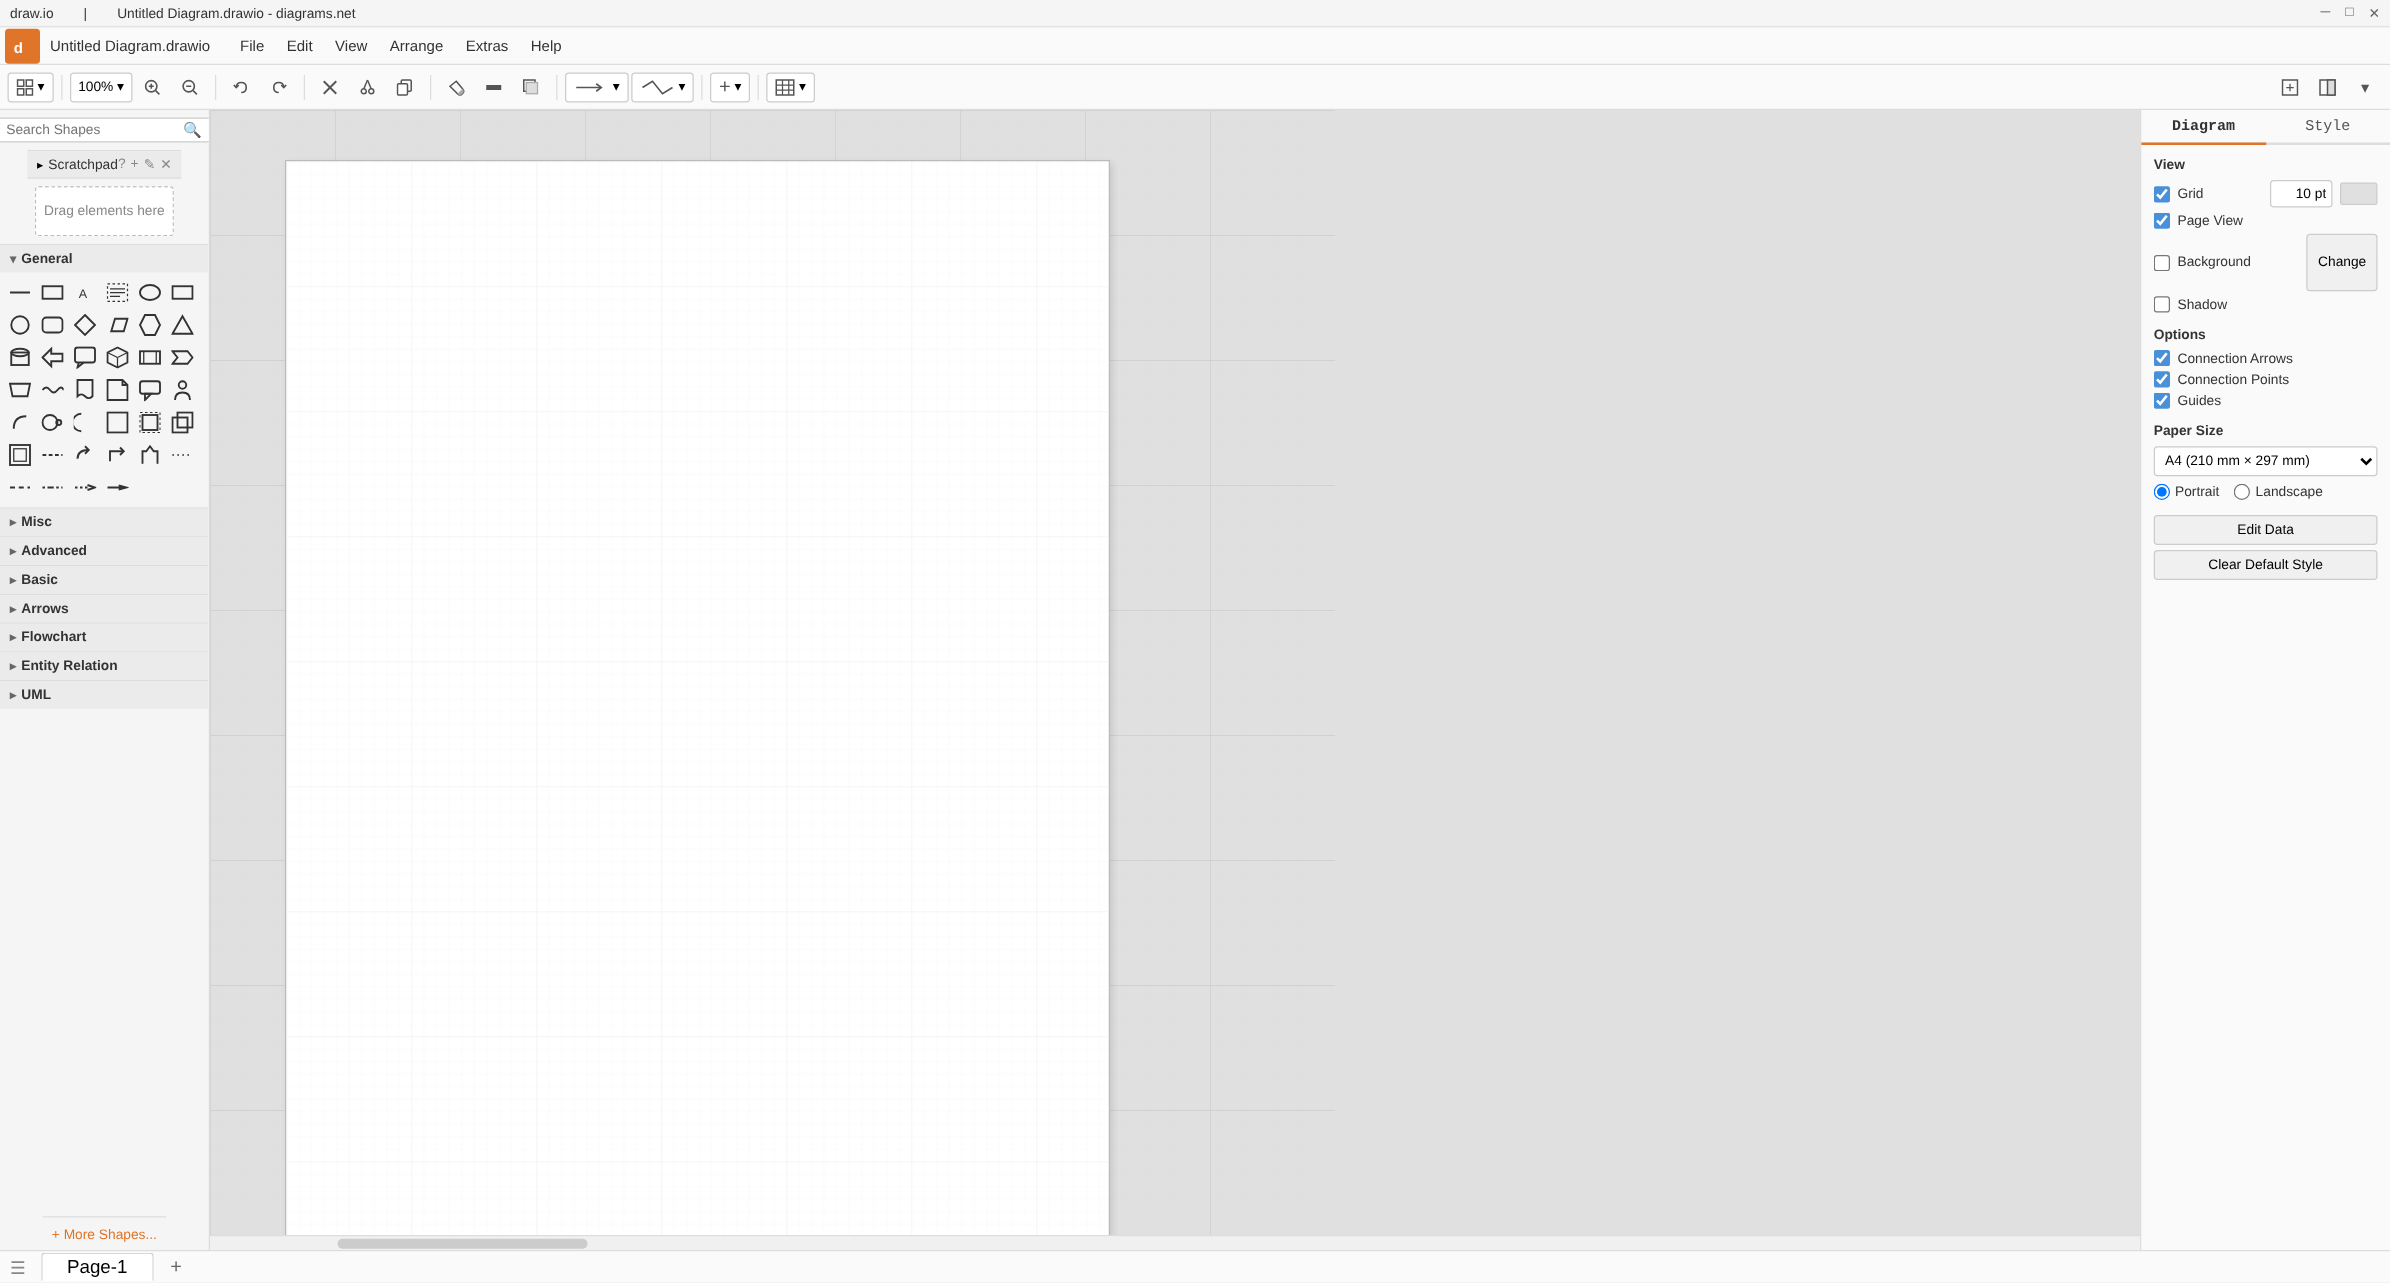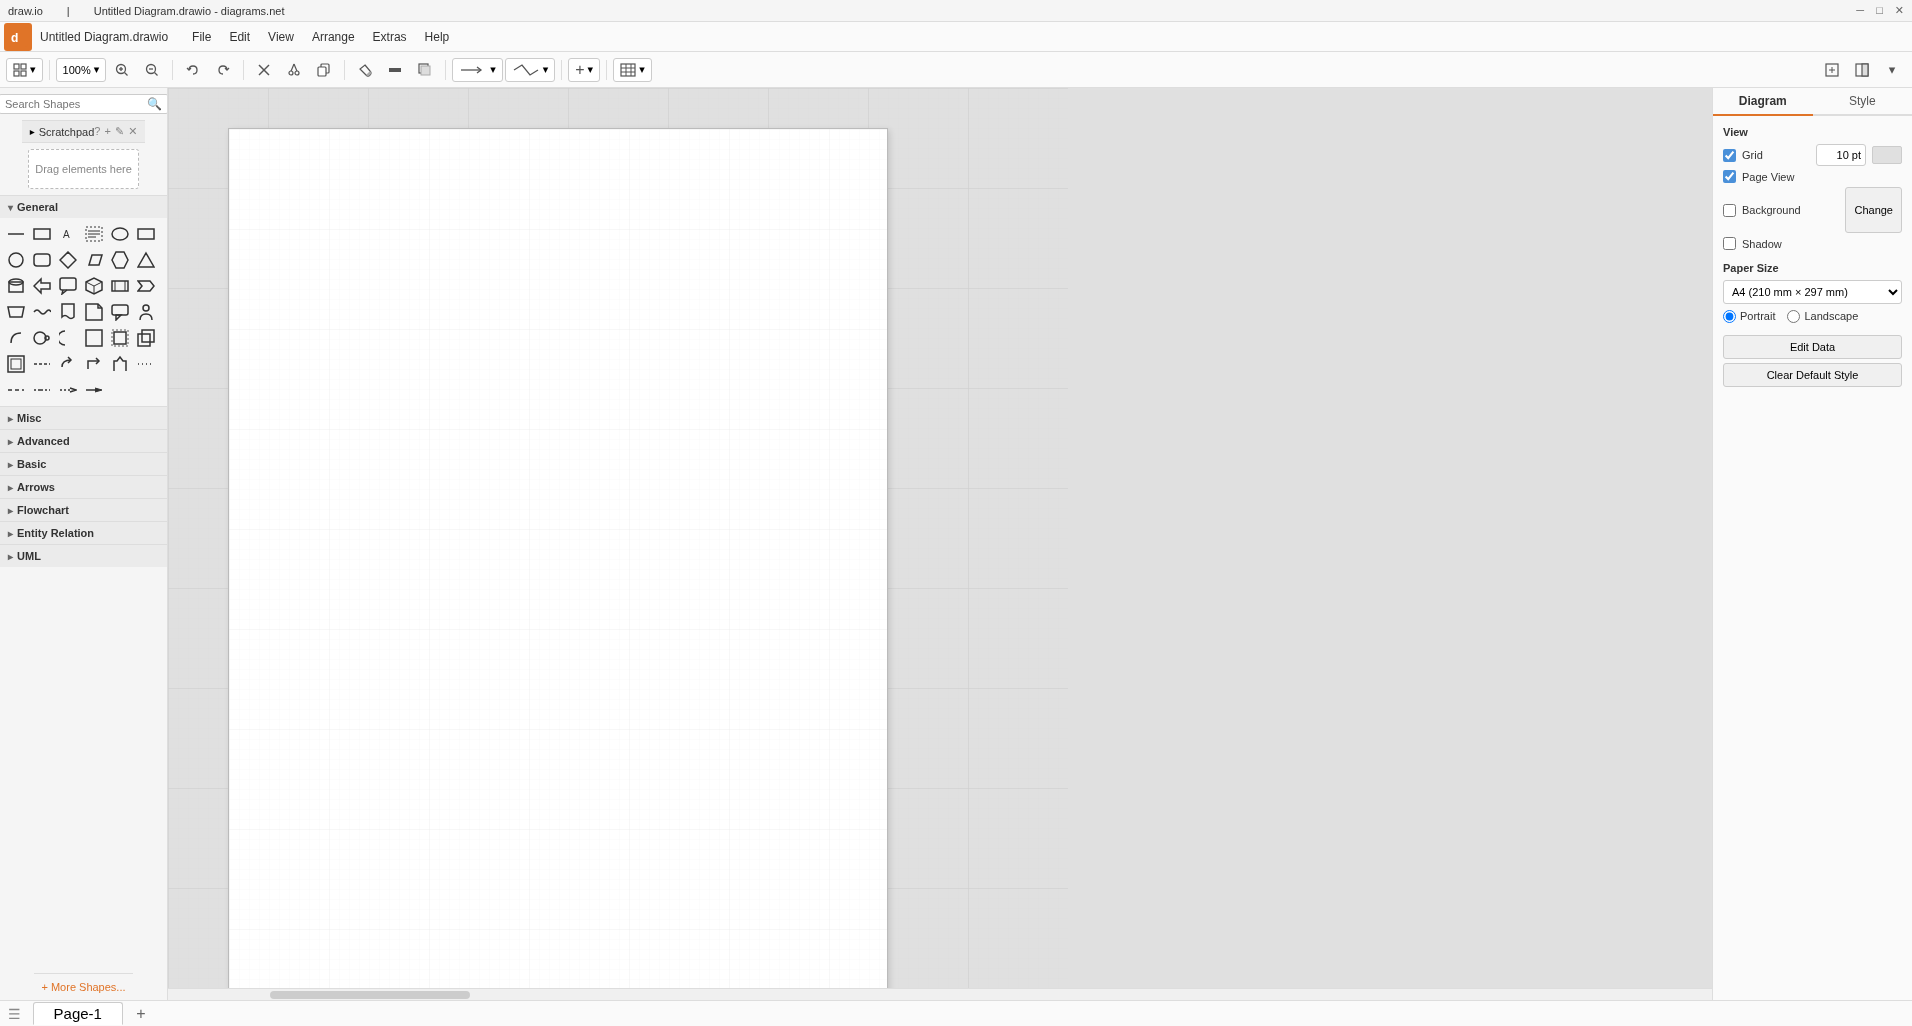--- a/index.html
+++ b/index.html
@@ -54,36 +54,36 @@
     
     #bottom-bar { height: 26px; background: #fafafa; border-top: 1px solid #ddd; display: flex; align-items: center; padding: 0 8px; gap: 8px; flex-shrink: 0; }
     #page-tab { background: #e8e8e8; border: 1px solid #ccc; border-radius: 3px 3px 0 0; padding: 2px 20px; font-size: 15px; cursor: pointer; }
     #page-tab.active { background: white; border-bottom-color: white; }
     #add-page-btn { width: 20px; height: 20px; display: flex; align-items: center; justify-content: center; color: #666; cursor: pointer; font-size: 16px; }
     #page-menu-btn { color: #888; cursor: pointer; margin-right: 4px; font-size: 14px; }
 
     
     #right-panel { width: 200px; background: #fafafa; border-left: 1px solid #ddd; display: flex; flex-direction: column; flex-shrink: 0; overflow-y: auto; }
     #right-panel-tabs { display: flex; border-bottom: 2px solid #ddd; }
-    .right-tab { flex: 1; text-align: center; padding: 6px; font-size: 12px; cursor: pointer; border-bottom: 2px solid transparent; margin-bottom: -2px; color: #555; }
+    .right-tab { flex: 1; text-align: center; padding: 6px; font-size: 12px; cursor: pointer; border-bottom: 2px solid transparent; margin-bottom: -2px; color: #555; font-family: Liberation Mono, monospace; }
     .right-tab.active { border-bottom-color: #e07428; color: #333; font-weight: 600; }
     #right-panel-content { padding: 10px; }
 
     .panel-section { margin-bottom: 12px; }
     .panel-section-title { font-size: 11px; font-weight: 600; color: #333; margin-bottom: 6px; }
     .panel-row { display: flex; align-items: center; gap: 6px; margin-bottom: 4px; font-size: 11px; color: #333; }
     .panel-checkbox { width: 13px; height: 13px; cursor: pointer; accent-color: #4a90d9; }
     .panel-label { flex: 1; }
     .panel-input-small { width: 50px; height: 22px; border: 1px solid #ccc; border-radius: 3px; padding: 0 4px; font-size: 11px; text-align: right; }
     .color-swatch { width: 30px; height: 18px; border: 1px solid #ccc; border-radius: 2px; cursor: pointer; }
     .change-btn { padding: 16px 8px; border: 1px solid #ccc; border-radius: 3px; cursor: pointer; font-size: 11px; background: #f0f0f0; }
 
     .panel-select { width: 100%; height: 24px; border: 1px solid #ccc; border-radius: 3px; font-size: 11px; padding: 0 4px; background: white; }
     .radio-group { display: flex; gap: 12px; }
-    .radio-label { display: flex; gap: 4px; font-size: 11px; cursor: pointer; }
+    .radio-label { display: flex; align-items: center; gap: 4px; font-size: 11px; cursor: pointer; }
 
     .panel-btn { width: 100%; padding: 5px; border: 1px solid #ccc; border-radius: 3px; background: #f0f0f0; cursor: pointer; font-size: 11px; margin-bottom: 4px; text-align: center; }
 
     
     .collapse-arrow { font-size: 10px; color: #666; }
 
     
     #canvas-wrapper { flex: 1; overflow: auto; position: relative; background: #e0e0e0; }
   </style>
 </head>
@@ -655,20 +655,38 @@
           <button class="change-btn">Change</button>
         </div>
 
         <div class="panel-row">
           <input type="checkbox" class="panel-checkbox" style="">
           <span class="panel-label">Shadow</span>
         </div>
       </div>
 
       
+      <div class="panel-section">
+        <div class="panel-section-title">Options</div>
+
+        <div class="panel-row">
+          <input type="checkbox" class="panel-checkbox" checked="" style="">
+          <span class="panel-label">Connection Arrows</span>
+        </div>
+
+        <div class="panel-row">
+          <input type="checkbox" class="panel-checkbox" checked="" style="">
+          <span class="panel-label">Connection Points</span>
+        </div>
+
+        <div class="panel-row">
+          <input type="checkbox" class="panel-checkbox" checked="" style="">
+          <span class="panel-label">Guides</span>
+        </div>
+      </div>
 
       
       <div class="panel-section">
         <div class="panel-section-title">Paper Size</div>
         <select class="panel-select">
           <option>A4 (210 mm × 297 mm)</option>
           <option>A3 (297 mm × 420 mm)</option>
           <option>Letter (8.5 × 11 in)</option>
           <option>Legal (8.5 × 14 in)</option>
         </select>

